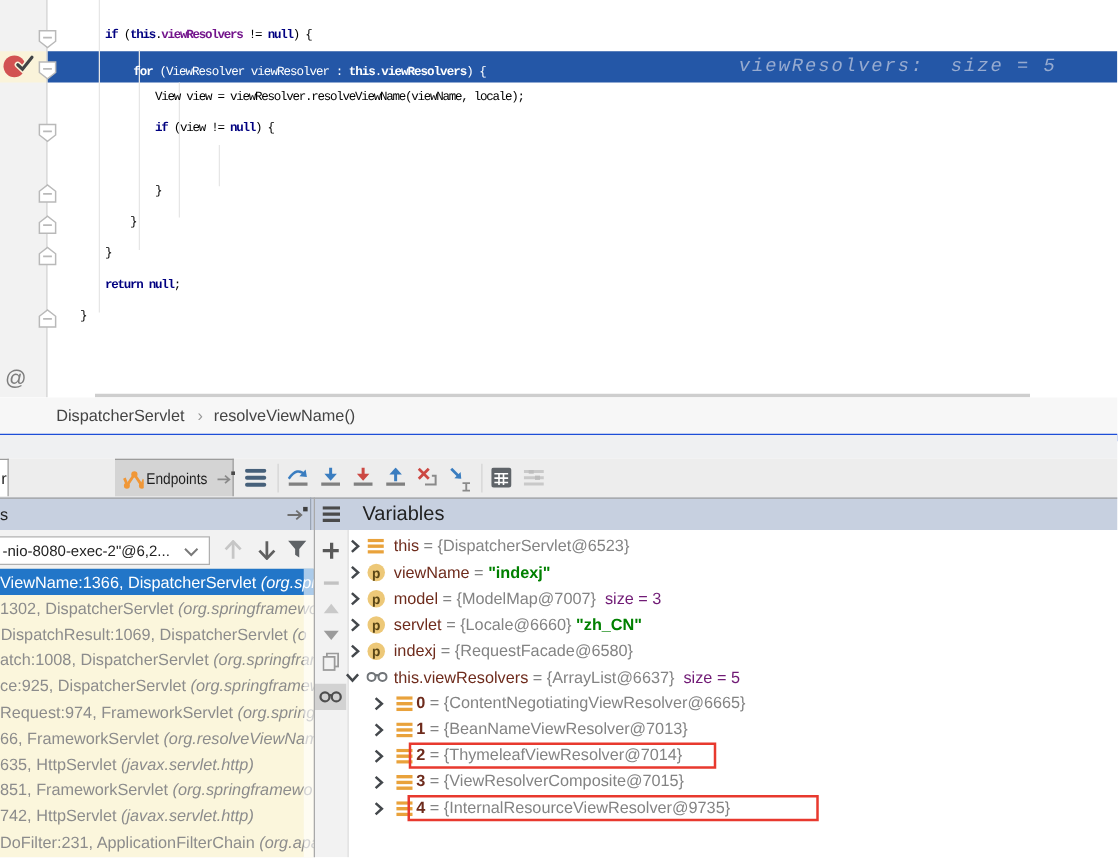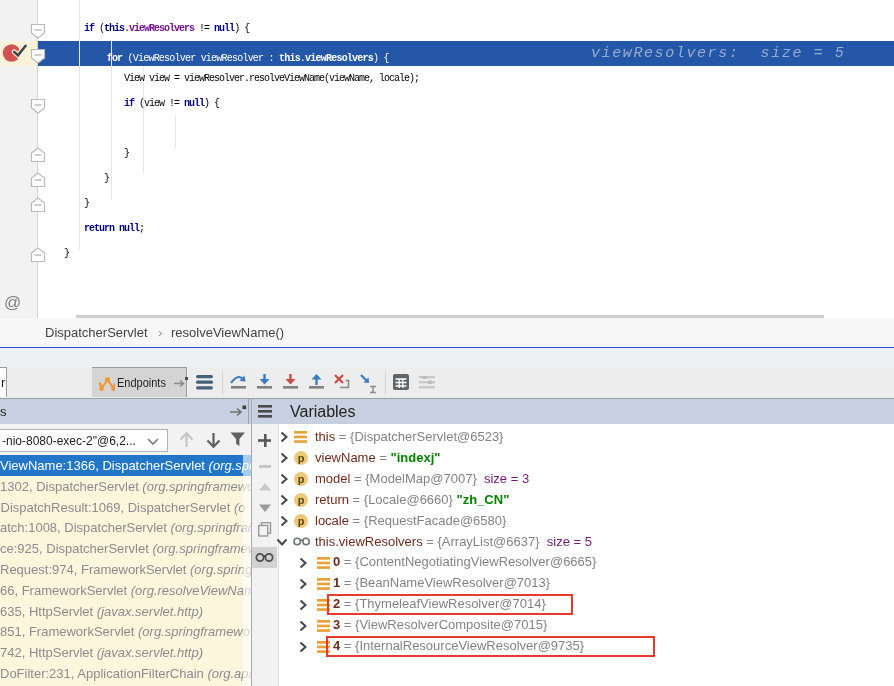--- a/index.html
+++ b/index.html
@@ -312,30 +312,30 @@
       </svg>
     <div class="vr" style="left:315px;top:467.8px"><span class="vn">model</span><span class="vv"> = {ModelMap@7007}</span><span class="vs">&nbsp; size = 3</span></div>
 
     <svg class="abs" style="left:278px;top:494px" width="12" height="12">
         <path d="M3.5,1.5 L8.5,6 L3.5,10.5" fill="none" stroke="#44484c" stroke-width="2"></path>
       </svg>
     <svg class="abs" style="left:293px;top:492px" width="16" height="16">
         <circle cx="8" cy="8" r="7" fill="#edc878"></circle>
         <text x="8" y="12" text-anchor="middle" font-size="11" font-weight="bold" fill="#5a4616" font-family="Liberation Sans">p</text>
       </svg>
-    <div class="vr" style="left:315px;top:488.7px"><span class="vn">return</span><span class="vv"> = {Locale@6660} </span><span class="vg">"zh_CN"</span></div>
+    <div class="vr" style="left:315px;top:488.7px"><span class="vn">servlet</span><span class="vv"> = {Locale@6660} </span><span class="vg">"zh_CN"</span></div>
 
     <svg class="abs" style="left:278px;top:515px" width="12" height="12">
         <path d="M3.5,1.5 L8.5,6 L3.5,10.5" fill="none" stroke="#44484c" stroke-width="2"></path>
       </svg>
     <svg class="abs" style="left:293px;top:513px" width="16" height="16">
         <circle cx="8" cy="8" r="7" fill="#edc878"></circle>
         <text x="8" y="12" text-anchor="middle" font-size="11" font-weight="bold" fill="#5a4616" font-family="Liberation Sans">p</text>
       </svg>
-    <div class="vr" style="left:315px;top:509.6px"><span class="vn">locale</span><span class="vv"> = {RequestFacade@6580}</span></div>
+    <div class="vr" style="left:315px;top:509.6px"><span class="vn">indexj</span><span class="vv"> = {RequestFacade@6580}</span></div>
 
     <svg class="abs" style="left:276px;top:536px" width="14" height="12">
         <path d="M1.5,3.5 L6,8.5 L10.5,3.5" fill="none" stroke="#44484c" stroke-width="2"></path>
       </svg>
     <svg class="abs" style="left:293px;top:536px" width="19" height="11">
         <g fill="none" stroke="#707478" stroke-width="1.6">
           <circle cx="4.2" cy="5.5" r="3.2"></circle>
           <circle cx="13" cy="5.5" r="3.2"></circle>
           <path d="M7.4,4.6 Q8.6,3.6 9.8,4.6"></path>
         </g>

